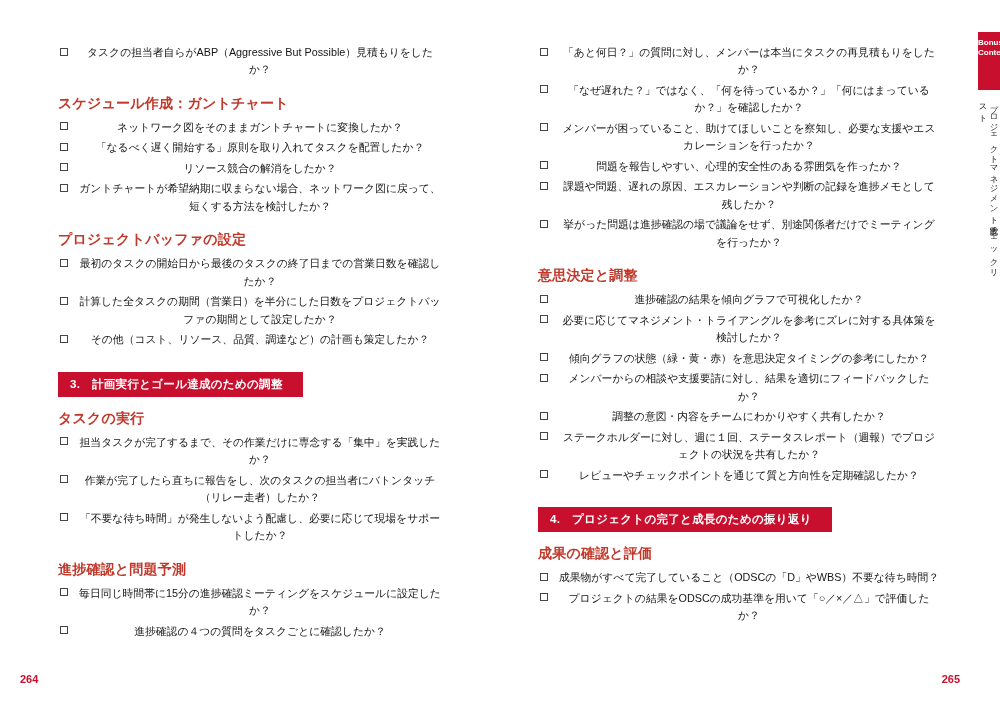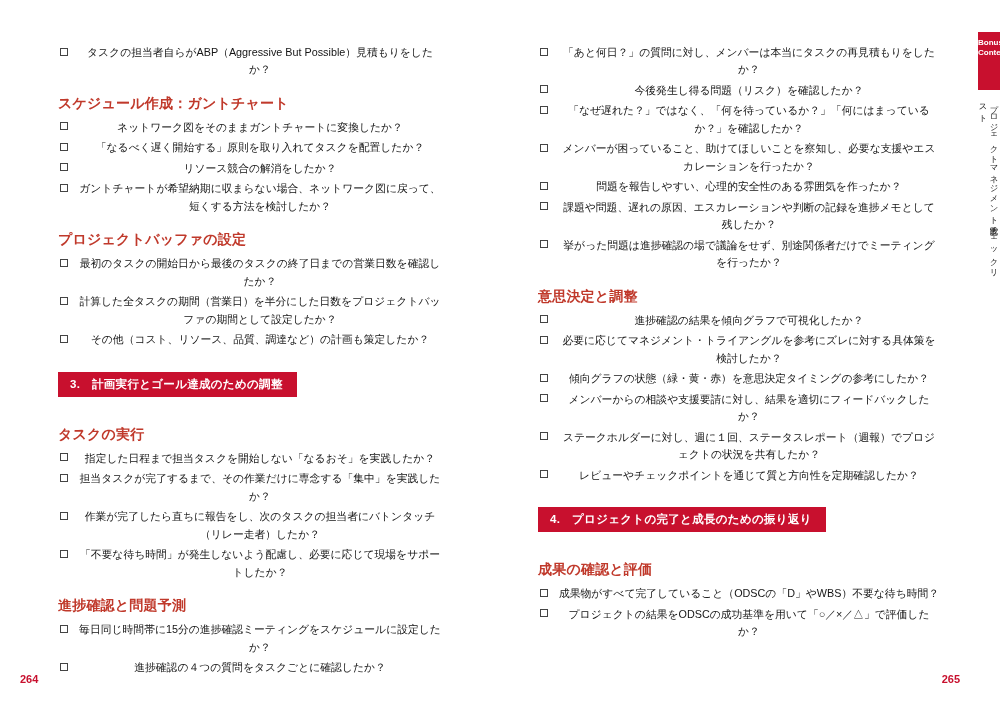--- a/index.html
+++ b/index.html
@@ -32,22 +32,22 @@
   }
   .h-gap { margin-top:16px; }
 
   
   .banner {
     display:inline-block;
     background:#c8102e;
     color:#ffffff;
     font-size:11.5px;
     font-weight:bold;
-    padding:5px 14px 5px 12px;
-    margin:20px 0 28px 0;
+    padding:5px 20px 5px 12px;
+    margin:20px 0 12px 0;
     letter-spacing:0.3px;
     white-space:nowrap;
   }
 
   
   ul.clist { list-style:none; margin:0 0 0 0; padding:0; }
   ul.clist li {
     position:relative;
     padding-left:20px;
     margin:0 0 3px 0;
@@ -137,56 +137,55 @@
         <li><span class="box"></span><span>計算した全タスクの期間（営業日）を半分にした日数をプロジェクトバッファの期間として設定したか？</span></li>
         <li><span class="box"></span><span>その他（コスト、リソース、品質、調達など）の計画も策定したか？</span></li>
       </ul>
 
       
       <div class="banner">3.　計画実行とゴール達成のための調整</div>
 
       
       <div class="h-sec">タスクの実行</div>
       <ul class="clist">
-        <li><span class="box"></span><span>指定した日程まで担当タスクを開始しない「なるおそ」を実践したか？</span></li>
         <li><span class="box"></span><span>担当タスクが完了するまで、その作業だけに専念する「集中」を実践したか？</span></li>
         <li><span class="box"></span><span>作業が完了したら直ちに報告をし、次のタスクの担当者にバトンタッチ（リレー走者）したか？</span></li>
         <li><span class="box"></span><span>「不要な待ち時間」が発生しないよう配慮し、必要に応じて現場をサポートしたか？</span></li>
       </ul>
 
       
       <div class="h-sec h-gap">進捗確認と問題予測</div>
       <ul class="clist">
         <li><span class="box"></span><span>毎日同じ時間帯に15分の進捗確認ミーティングをスケジュールに設定したか？</span></li>
         <li><span class="box"></span><span>進捗確認の４つの質問をタスクごとに確認したか？</span></li>
       </ul>
 
     </div>
 
     <div class="pagenum left">264</div>
   </div>
 
   <div class="col col-right">
     <ul class="clist">
       <li><span class="box"></span><span>「あと何日？」の質問に対し、メンバーは本当にタスクの再見積もりをしたか？</span></li>
-      <li><span class="box"></span><span>今後発生し得る問題（リスク）を確認したか？</span></li>
       <li><span class="box"></span><span>「なぜ遅れた？」ではなく、「何を待っているか？」「何にはまっているか？」を確認したか？</span></li>
       <li><span class="box"></span><span>メンバーが困っていること、助けてほしいことを察知し、必要な支援やエスカレーションを行ったか？</span></li>
       <li><span class="box"></span><span>問題を報告しやすい、心理的安全性のある雰囲気を作ったか？</span></li>
       <li><span class="box"></span><span>課題や問題、遅れの原因、エスカレーションや判断の記録を進捗メモとして残したか？</span></li>
       <li><span class="box"></span><span>挙がった問題は進捗確認の場で議論をせず、別途関係者だけでミーティングを行ったか？</span></li>
     </ul>
 
     
     <div class="h-sec h-gap">意思決定と調整</div>
     <ul class="clist">
       <li><span class="box"></span><span>進捗確認の結果を傾向グラフで可視化したか？</span></li>
       <li><span class="box"></span><span>必要に応じてマネジメント・トライアングルを参考にズレに対する具体策を検討したか？</span></li>
       <li><span class="box"></span><span>傾向グラフの状態（緑・黄・赤）を意思決定タイミングの参考にしたか？</span></li>
       <li><span class="box"></span><span>メンバーからの相談や支援要請に対し、結果を適切にフィードバックしたか？</span></li>
+      <li><span class="box"></span><span>調整の意図・内容をチームにわかりやすく共有したか？</span></li>
       <li><span class="box"></span><span>ステークホルダーに対し、週に１回、ステータスレポート（週報）でプロジェクトの状況を共有したか？</span></li>
       <li><span class="box"></span><span>レビューやチェックポイントを通じて質と方向性を定期確認したか？</span></li>
     </ul>
 
     
     <div class="banner">4.　プロジェクトの完了と成長のための振り返り</div>
 
     
     <div class="h-sec">成果の確認と評価</div>
     <ul class="clist">

